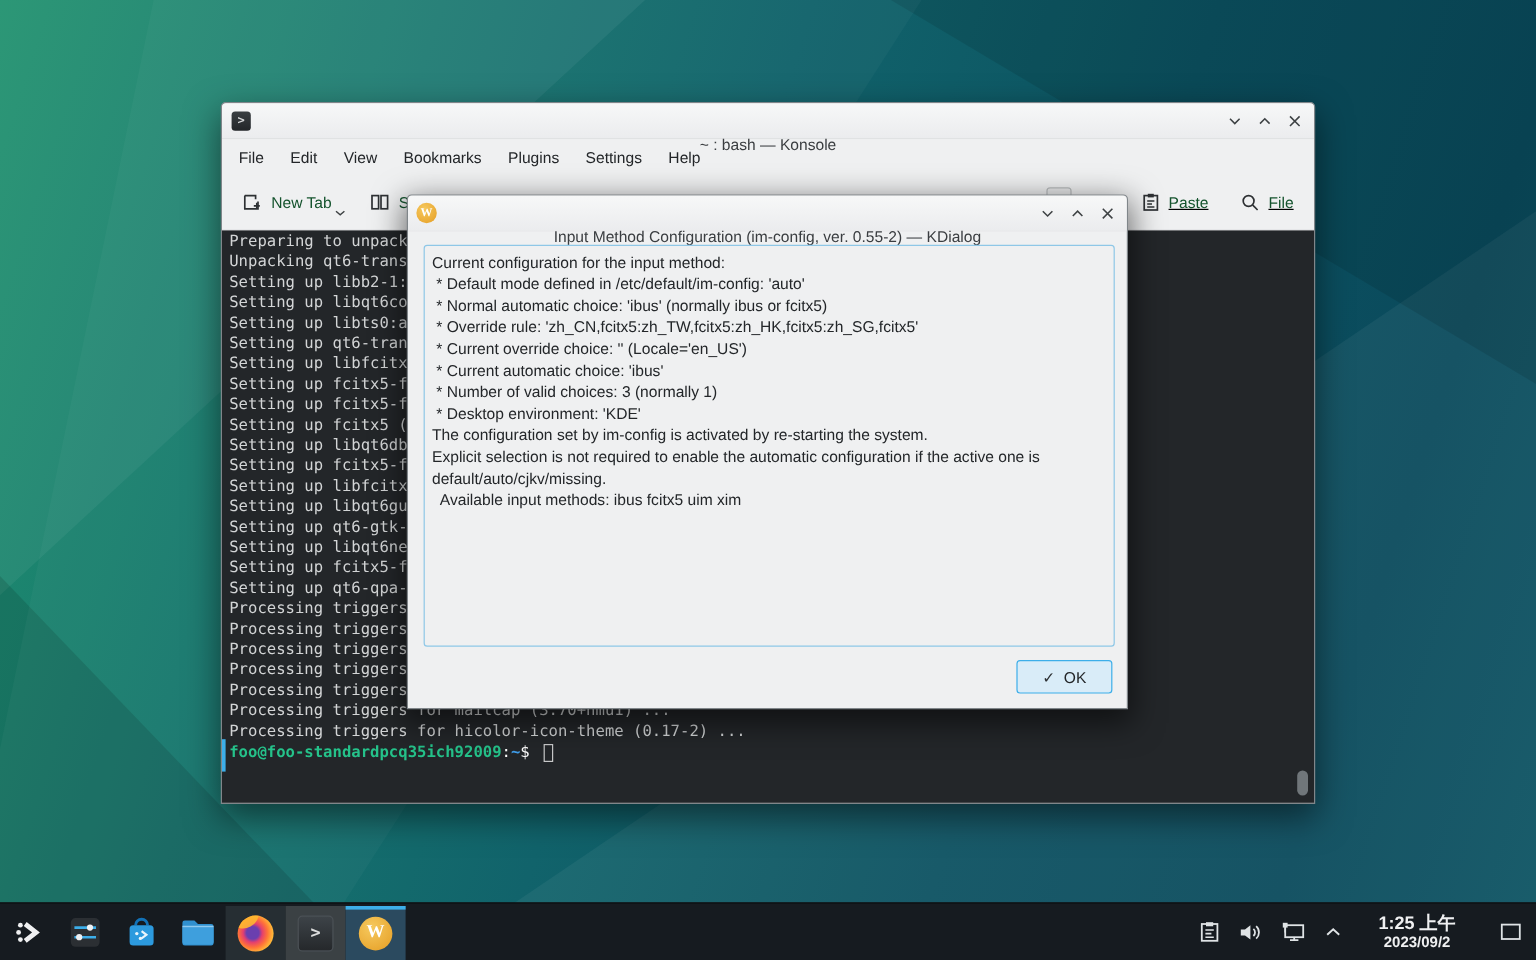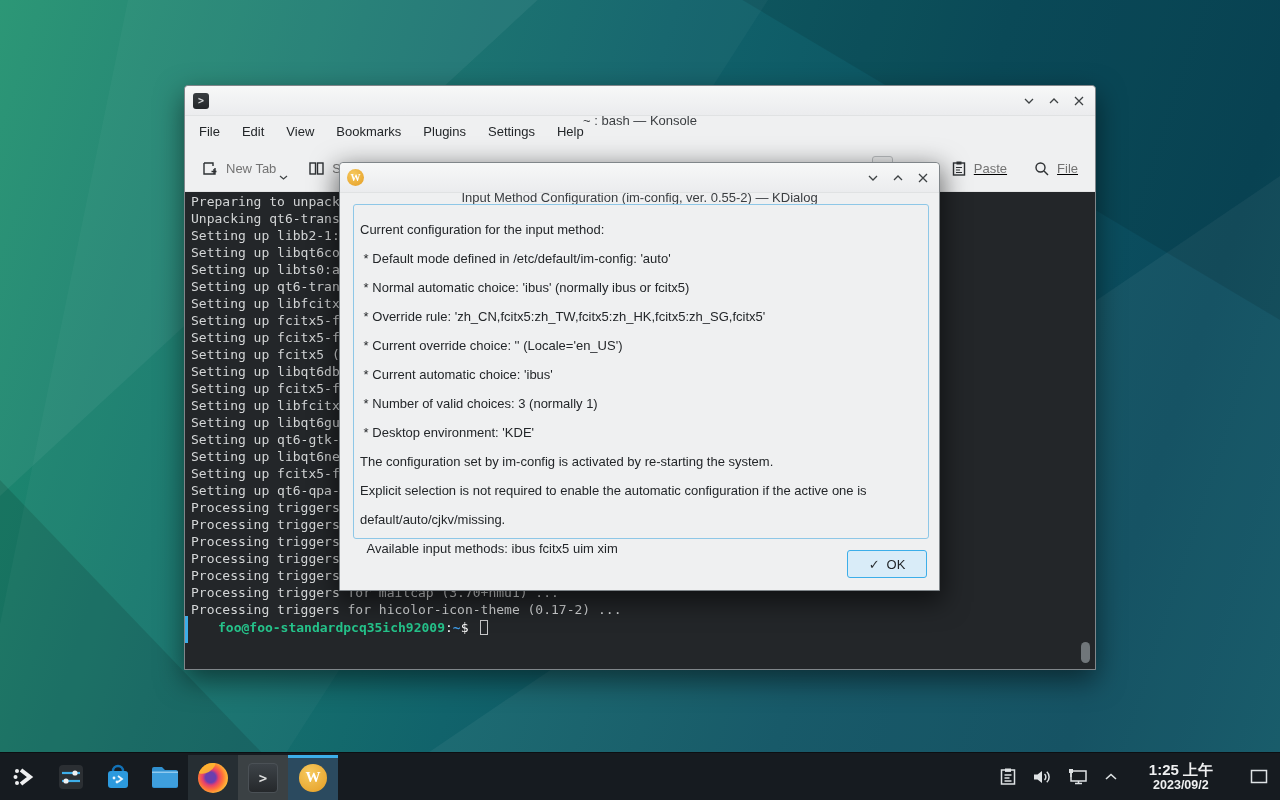--- a/index.html
+++ b/index.html
@@ -29,51 +29,51 @@
 
   
   #konsole { left:184px; top:85px; width:912px; height:585px; }
   .app-icon-16 { width:16px; height:16px; margin-left:8px; background:linear-gradient(#3a3f42,#232629);
                  border-radius:3px; color:#d7d9da; font:bold 10px "DejaVu Sans Mono",monospace;
                  display:flex; align-items:center; justify-content:center; }
   .menubar { height:30px; display:flex; align-items:center; padding-left:3px; background:#eff0f1; }
   .menu-item { padding:4px 11px; font-size:13px; color:#232629; border-radius:3px; }
   .toolbar { position:relative; height:46px; display:flex; align-items:center; background:#eff0f1;
              border-bottom:1px solid #e3e4e5; }
-  .tool-btn { display:flex; align-items:center; gap:7px; font-size:13px; color:#737373; }
+  .tool-btn { display:flex; align-items:center; gap:7px; font-size:13px; color:#14532d; }
   .tool-btn svg { display:block; }
   #btn-newtab { margin-left:17px; position:relative; }
   #btn-newtab .mini-chev { position:absolute; right:-12px; bottom:-4px; }
   #btn-split { margin-left:32px; }
   .tool-right { position:absolute; right:17px; display:flex; align-items:center; gap:27px;text-decoration:underline; }
   .frag { position:absolute; left:687px; top:10px; width:21px; height:36px;
           background:#e9eaeb; border:1px solid #b9bcbe; border-radius:3px 3px 0 0; }
 
   .term { position:absolute; left:0; top:106px; right:0; bottom:0; background:#232629;
           padding:2px 0 0 6px; overflow:hidden; }
   .term-line { height:17px; font:13px "DejaVu Sans Mono",monospace; color:#d3d5d6; white-space:pre; }
-  .prompt-line { display:flex; align-items:center;margin-left:27px; }
+  .prompt-line { display:flex; align-items:center; }
   .pr-user { color:#25c28a; font-weight:bold; }
   .pr-sep, .pr-dollar { color:#fcfcfc; }
   .pr-path { color:#3f9ce8; font-weight:bold; }
   .cursor { display:inline-block; width:8px; height:15px; border:1px solid #c7c8c9; margin-left:4px; }
   .prompt-mark { position:absolute; left:0; top:424px; width:3px; height:27px; background:#3daee9; }
   .scroll-thumb { position:absolute; right:5px; top:450px; width:9px; height:21px;
                   border-radius:5px; background:#70767a; }
 
   
   #kdialog { left:339px; top:162px; width:601px; height:429px; z-index:3;
              box-shadow:0 8px 26px 3px rgba(0,0,0,.55); }
   .w-icon { border-radius:50%; background:radial-gradient(circle at 38% 32%,#f6c95e,#e9a832 75%,#d99a28);
             color:#fff; display:flex; align-items:center; justify-content:center;
             font-family:"Liberation Serif",serif; font-weight:bold; }
   .w-16 { width:17px; height:17px; margin-left:7px; font-size:10px; }
   .textbox { position:absolute; left:13px; top:41px; width:576px; height:335px;
              border:1px solid #8ec7e7; border-radius:3px; background:#eff0f1; padding:6px 6px; }
-  .dlg-line { height:18px; font-size:13px; color:#232629; white-space:pre;margin-top:11px; }
+  .dlg-line { height:18px; font-size:13px; color:#232629; white-space:pre; }
   .ok-btn { position:absolute; right:12px; bottom:12px; width:80px; height:28px;
             background:#d9ecf8; border:1px solid #3daee9; border-radius:3px;
             display:flex; align-items:center; justify-content:center; gap:7px;
             font-size:13px; color:#232629; }
   .ok-check { font-size:13px; color:#2d3033; }
 
   
   .taskbar { position:absolute; left:0; right:0; bottom:0; height:48px; background:#161b20;
              display:flex; align-items:center; z-index:5; border-top:1px solid #0c0f12; }
   .tb-launchers { display:flex; align-items:center; height:100%; }

